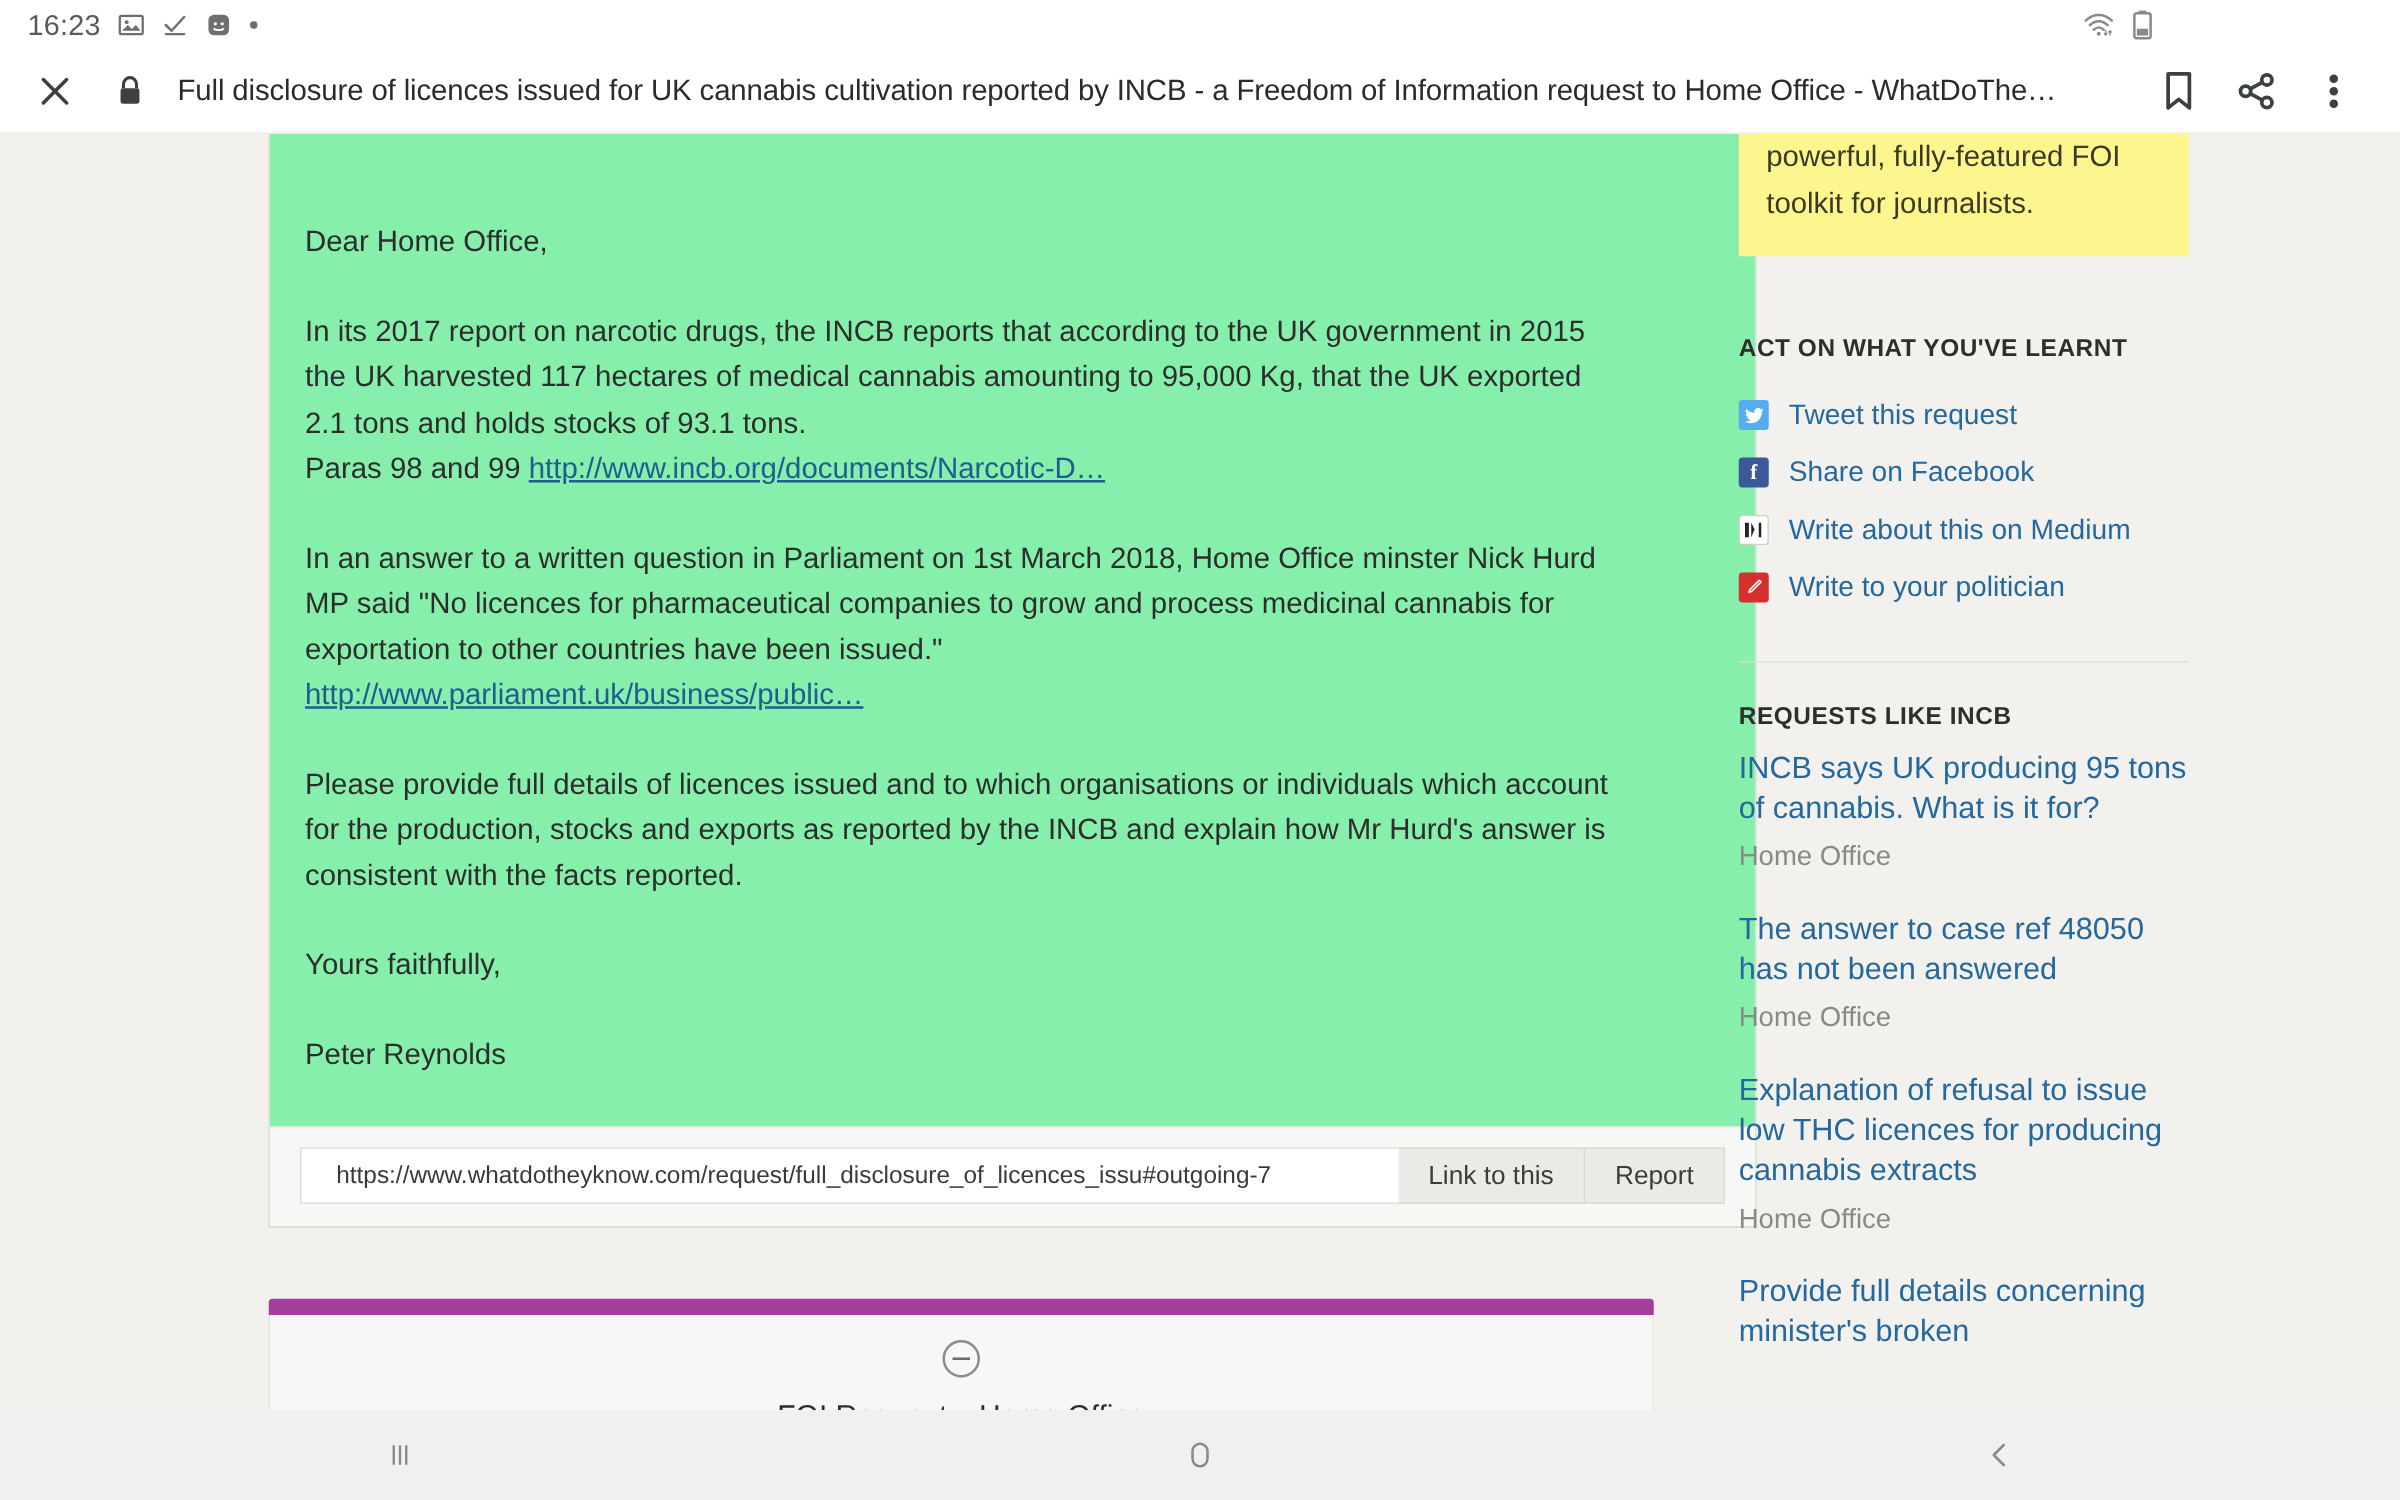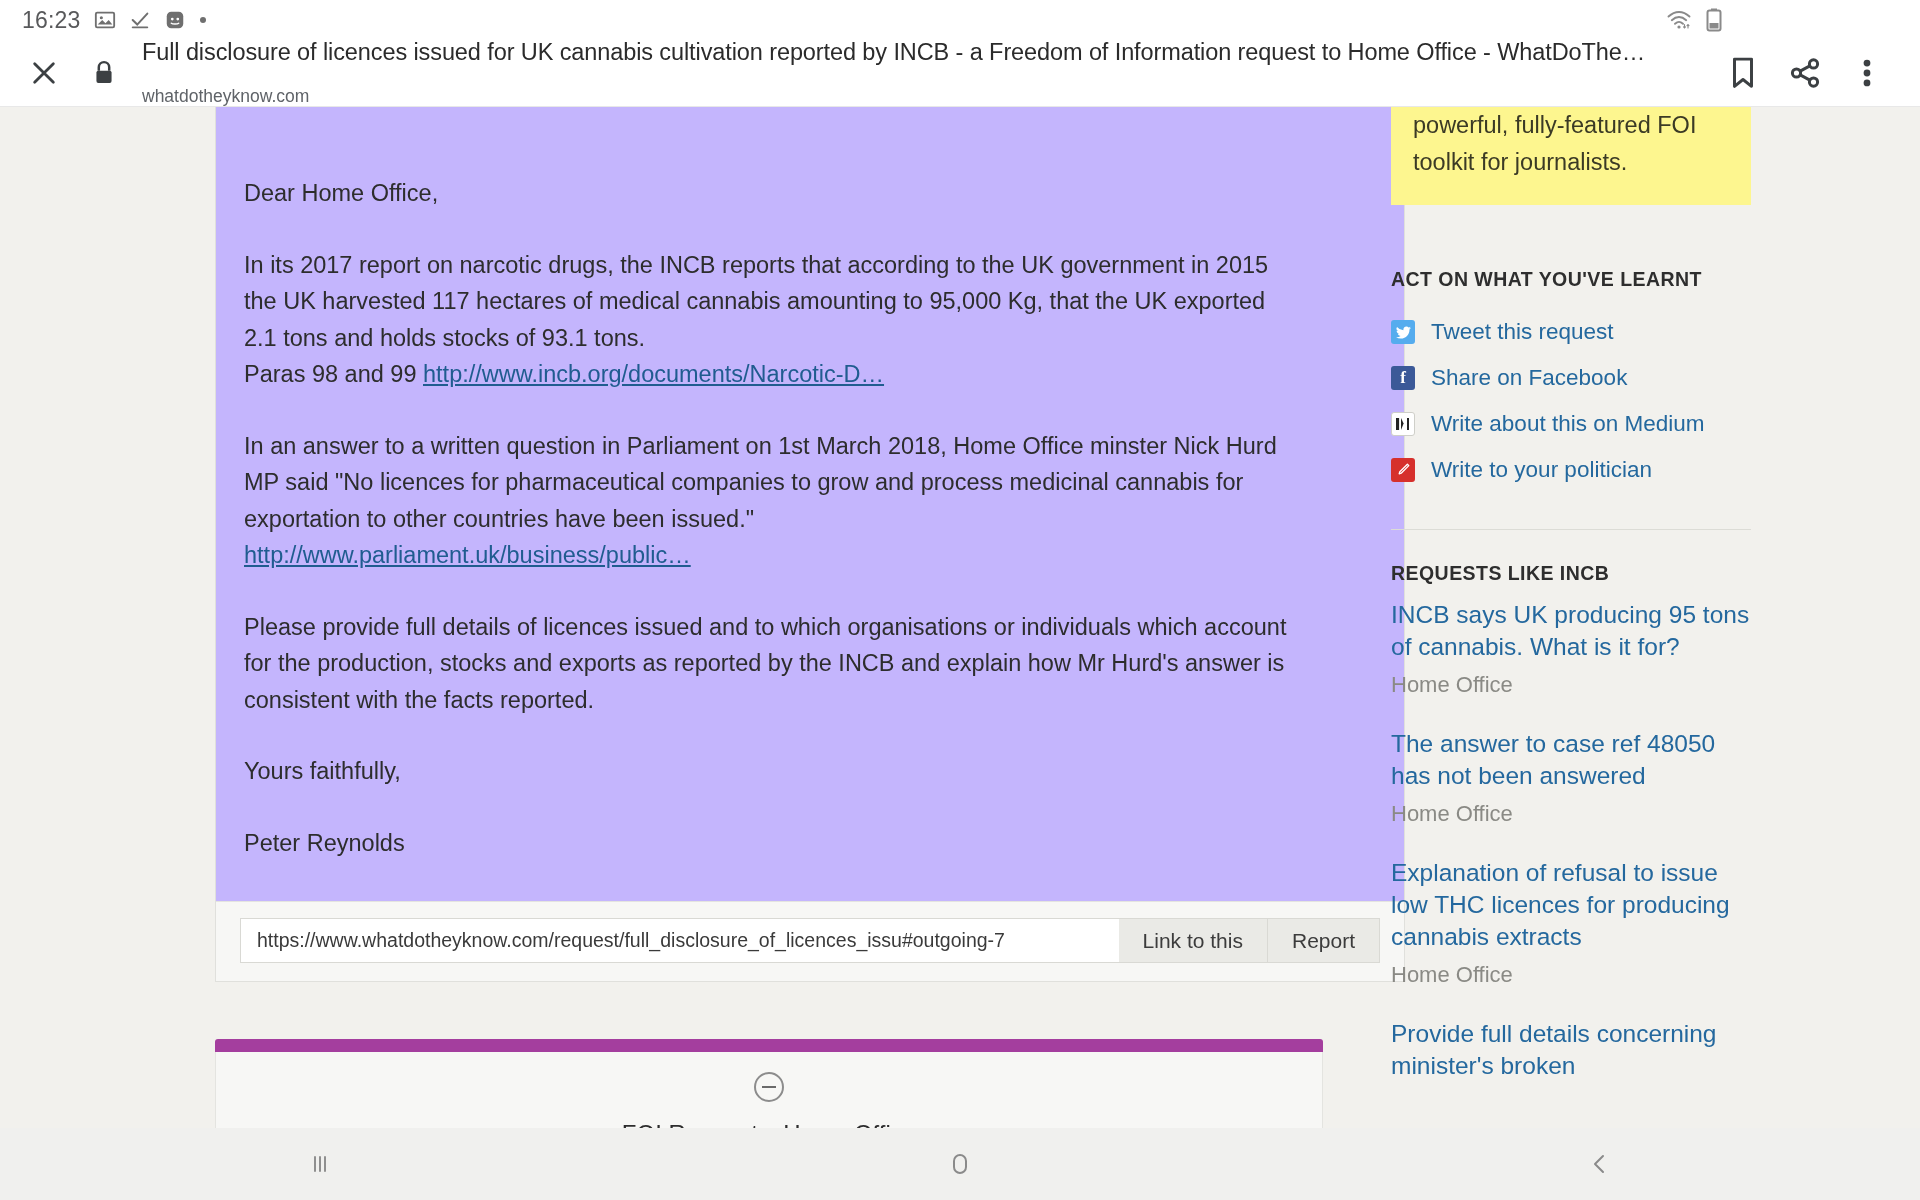--- a/index.html
+++ b/index.html
@@ -108,21 +108,21 @@
     padding: 0 0 0 0;
   }
 
   
   .main-col {
     position: absolute;
     left: 215px; top: 0;
     width: 1108px;
   }
   .msg-card {
-    background: #c4b5fd;
+    background: #86efac;
     border: 1px solid #e0e0dc;
     border-top: none;
     width: 1190px;
   }
   .msg-body {
     padding: 68px 34px 40px 28px;
     min-height: 760px;
   }
   .msg-body p {
     font-size: 23.5px;
@@ -148,21 +148,21 @@
   }
   .link-input {
     flex: 1 1 auto;
     min-width: 0;
     height: 45px;
     border: 1px solid #d9d9d4;
     border-right: none;
     background: #ffffff;
     font-size: 19.5px;
     color: #3a3a3a;
-    padding: 0 16px;
+    padding: 0 28px;
     font-family: "Liberation Sans", sans-serif;
     white-space: nowrap;
     overflow: hidden;
     text-overflow: clip;
     line-height: 43px;
   }
   .footer-btn {
     flex: 0 0 auto;
     height: 45px;
     background: #eaeae6;
@@ -365,21 +365,20 @@
       </svg>
   </div>
   <div class="lock-wrap">
     <svg width="22" height="26" viewBox="0 0 18 22">
       <path d="M4.6 9V6.2a4.4 4.4 0 0 1 8.8 0V9" fill="none" stroke="#3c4043" stroke-width="2.1"></path>
       <rect x="2.6" y="9" width="12.8" height="10.4" rx="1.6" fill="#3c4043"></rect>
     </svg>
   </div>
   <div class="titleblock">
     <div class="page-title">Full disclosure of licences issued for UK cannabis cultivation reported by INCB - a Freedom of Information request to Home Office - WhatDoThe…</div>
-    <div class="page-origin">whatdotheyknow.com</div>
   </div>
   <div class="tb-btn">
     <svg width="30" height="34" viewBox="0 0 20 24">
         <path d="M4 2.2h12v19.2L10 16.6 4 21.4z" fill="none" stroke="#3c4043" stroke-width="2.1" stroke-linejoin="round"></path>
       </svg>
   </div>
   <div class="tb-btn">
     <svg width="34" height="34" viewBox="0 0 24 24">
       <circle cx="18" cy="5.6" r="2.9" fill="none" stroke="#3c4043" stroke-width="2.1"></circle>
       <circle cx="6" cy="12" r="2.9" fill="none" stroke="#3c4043" stroke-width="2.1"></circle>

